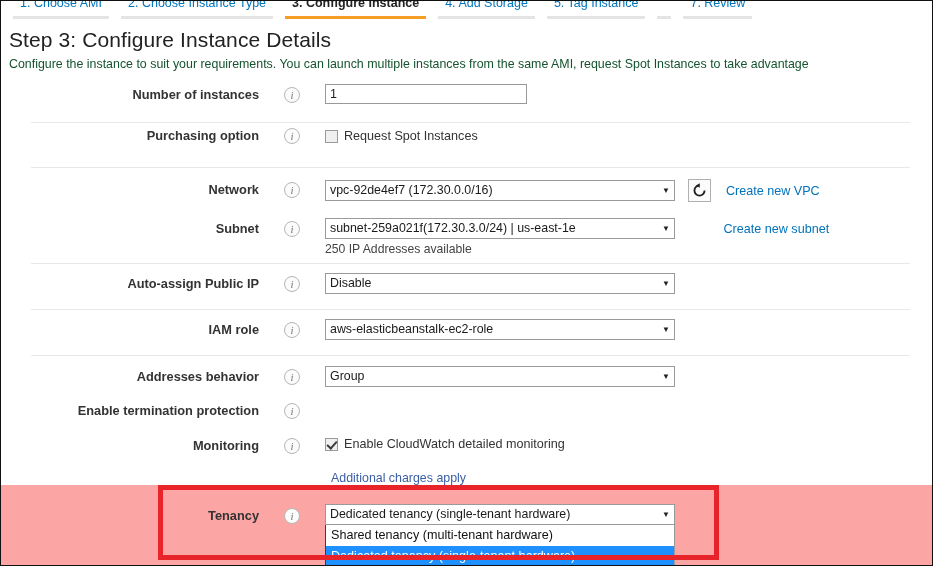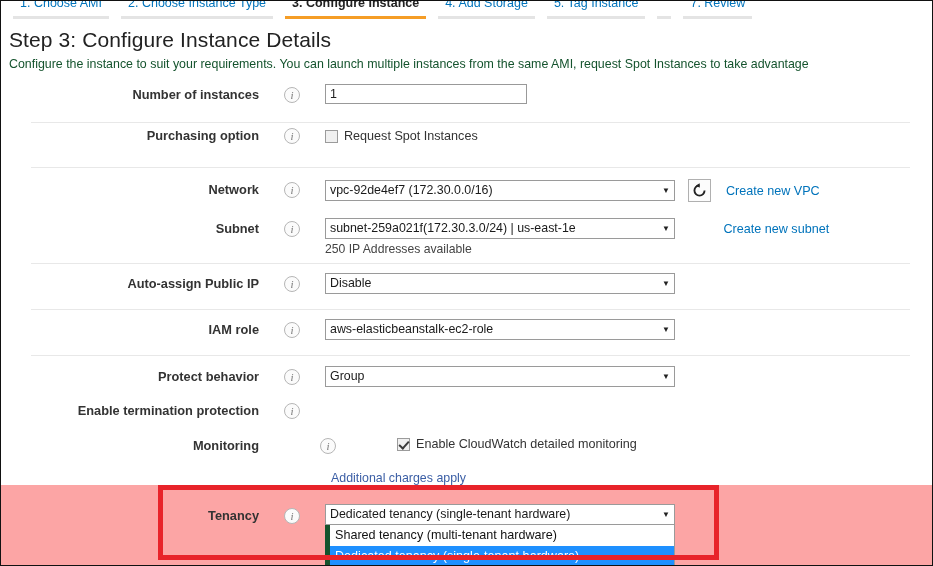--- a/index.html
+++ b/index.html
@@ -260,21 +260,21 @@
   .dropdown-open {
     position: relative;
     width: 350px;
   }
   .opt {
     font-size: 12.6px;
     height: 21px;
     line-height: 21px;
     padding: 0 5px;
     box-sizing: border-box;
-    border-left: 5px solid #14532d;
+    border-left: 1px solid #14532d;
     border-right: 1px solid #9a9a9a;
     background: #ffffff;
     color: #111111;
     white-space: nowrap;
     cursor: pointer;
   }
   .opt.first { }
   .opt.selected {
     background: #1e90ff;
     color: #ffffff;
@@ -417,40 +417,40 @@
       <div class="field">
         <div class="selectbox sel-mid">
           <span class="seltext">aws-elasticbeanstalk-ec2-role</span>
           <span class="arrow">▼</span>
         </div>
       </div>
     </div>
     <div class="divider"></div>
 
     <div class="row" style="height:30px;padding-top:8px;">
-      <div class="label">Protect behavior</div>
+      <div class="label">Addresses behavior</div>
       <div class="infocell">
         <span class="info-icon">i</span>
       </div>
       <div class="field">
         <div class="selectbox sel-mid">
           <span class="seltext">Group</span>
           <span class="arrow">▼</span>
         </div>
       </div>
     </div>
 
     <div class="row" style="height:31px;padding-top:4px;">
       <div class="label">Enable termination protection</div>
       <div class="infocell">
         <span class="info-icon">i</span>
       </div>
     </div>
 
-    <div class="row" style="height:30px;padding-top:4px;gap:36px;">
+    <div class="row" style="height:30px;padding-top:4px;">
       <div class="label">Monitoring</div>
       <div class="infocell">
         <span class="info-icon">i</span>
       </div>
       <div class="field">
         <div class="cbline">
           <span class="checkbox checked"></span>
           <span>Enable CloudWatch detailed monitoring</span>
         </div>
       </div>

